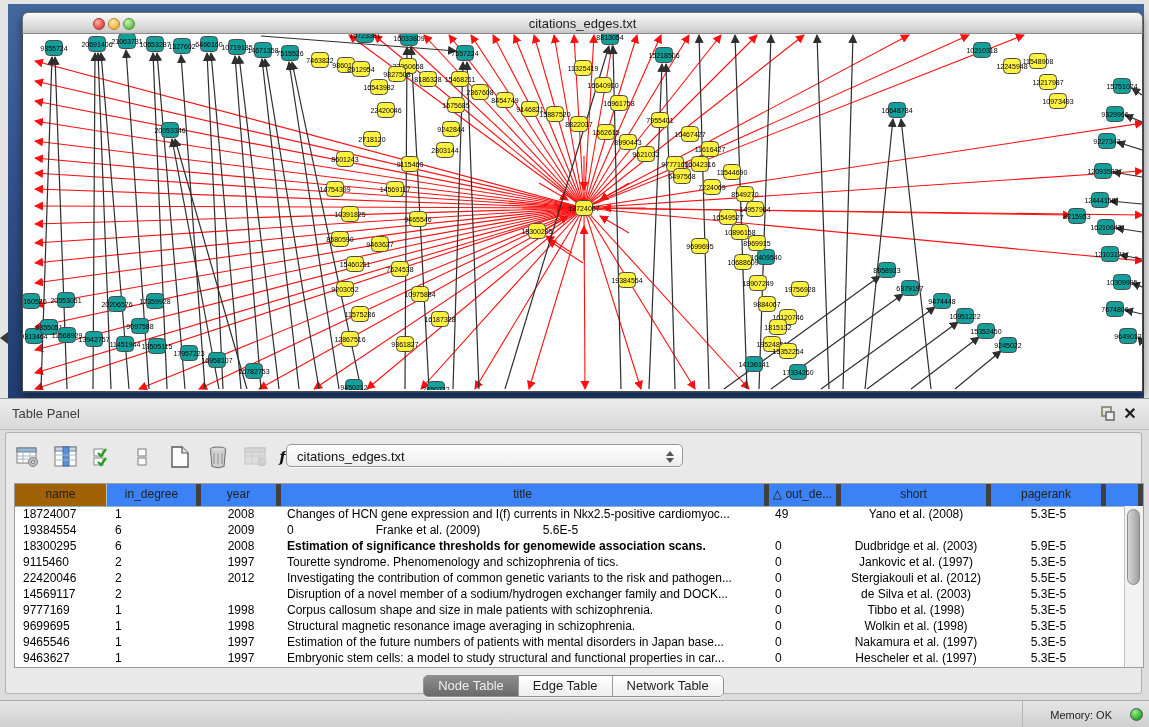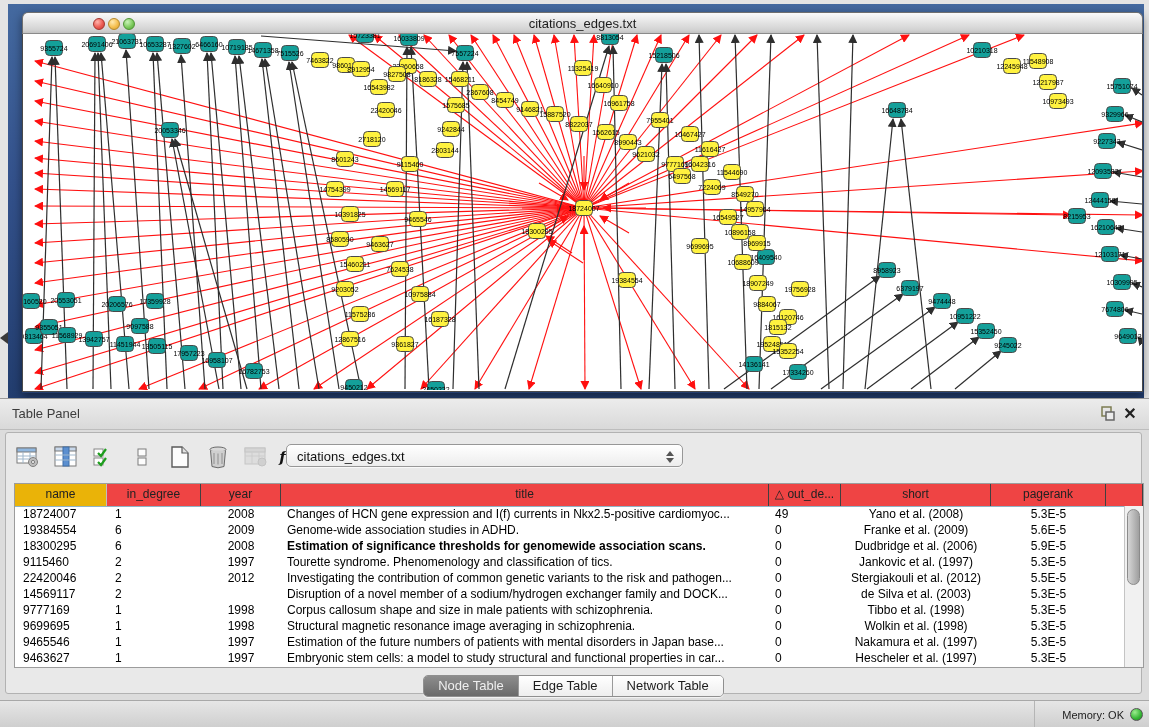--- a/index.html
+++ b/index.html
@@ -43,42 +43,42 @@
   .net-select .val{position:absolute;left:10px;top:4px;font-size:13px;color:#111;}
   .sel-arrows{position:absolute;right:7px;top:4px;width:9px;height:14px;}
   .sel-arrows div{width:0;height:0;border-left:4px solid transparent;border-right:4px solid transparent;margin:2px 0;}
   .arr-up{border-bottom:5px solid #555;}
   .arr-dn{border-top:5px solid #555;}
   
   .grid{position:absolute;left:8px;top:50px;width:1130px;height:185px;box-sizing:border-box;
         background:#ffffff;border:1px solid #9c9c9c;}
   .thead{display:flex;height:22px;background:#c9e5f4;border-bottom:1px solid #8fb4c6;}
   .th{box-sizing:border-box;height:22px;line-height:21px;text-align:center;font-size:12px;color:#222;
-      border-right:1px solid #404040;background:#ef4444;overflow:hidden;white-space:nowrap;}
-  .th.gray{background:#eab308;border-right:1px solid #bfbfbf;}
+      border-right:5px solid #404040;background:#3b82f6;overflow:hidden;white-space:nowrap;}
+  .th.gray{background:#a16207;border-right:1px solid #bfbfbf;}
   .rows{position:absolute;left:0;top:22px;right:18px;bottom:0;overflow:hidden;}
   .tr{display:flex;height:16px;}
   .td{box-sizing:border-box;font-size:12px;color:#000;line-height:16px;white-space:nowrap;overflow:hidden;padding-left:8px;}
   .td-year,.td-short,.td-pagerank{text-align:center;padding-left:0;}
   .td-title,.td-out_degree{padding-left:6px;}
   .vscroll{position:absolute;right:0;top:22px;width:18px;bottom:0;background:#f1f1f1;border-left:1px solid #c4c4c4;}
   .vthumb{position:absolute;left:2px;top:3px;width:13px;height:76px;border-radius:7px;
           background:linear-gradient(90deg,#d6d6d6,#9f9f9f);border:1px solid #8b8b8b;box-sizing:border-box;}
   
   .tabs{position:absolute;left:0;right:0;top:242px;height:22px;text-align:center;}
   .seg{display:inline-flex;border:1px solid #8f8f8f;border-radius:5px;overflow:hidden;
        box-shadow:0 1px 1px rgba(255,255,255,.7);}
   .seg span{display:block;padding:2px 14px 3px 14px;font-size:13px;background:linear-gradient(#ffffff,#eeeeee);
             color:#1c1c1c;border-right:1px solid #9a9a9a;}
   .seg span:last-child{border-right:none;}
   .seg span.active{background:linear-gradient(#8d8d8d,#6a6a6a);color:#efefef;}
   
   .statusbar{position:absolute;left:0;top:700px;width:1149px;height:27px;
              background:linear-gradient(#e6e6e6,#cecece);border-top:1px solid #a8a8a8;}
-  .mem-cell{position:absolute;right:6px;top:0;height:100%;display:flex;align-items:center;gap:6px;
+  .mem-cell{position:absolute;right:6px;top:0;height:100%;display:flex;align-items:center;gap:18px;
             padding-left:27px;border-left:1px solid #b5b5b5;}
   .mem-label{font-size:11px;color:#222;}
   .mem-dot{width:13px;height:13px;border-radius:50%;border:1px solid #555;box-sizing:border-box;
            background:radial-gradient(circle at 35% 30%,#9bec8e,#35b535 60%,#1f8a1f);}
   
   .icon-sq{stroke:#7c7c52;fill:none;stroke-width:1.5;}
 </style>
 </head>
 <body>
 
@@ -570,39 +570,38 @@
             <div class="td td-year" style="width: 80px;">2008</div>
             <div class="td td-title" style="width: 488px;">Changes of HCN gene expression and I(f) currents in Nkx2.5-positive cardiomyoc...</div>
             <div class="td td-out_degree" style="width: 72px;">49</div>
             <div class="td td-short" style="width: 150px;">Yano et al. (2008)</div>
             <div class="td td-pagerank" style="width: 115px;">5.3E-5</div>
           </div>
           <div class="tr">
             <div class="td td-name" style="width: 92px;">19384554</div>
             <div class="td td-in_degree" style="width: 94px;">6</div>
             <div class="td td-year" style="width: 80px;">2009</div>
-            <div class="td td-title" style="width: 488px;">Genome-wide association studies in ADHD.</div>
             <div class="td td-out_degree" style="width: 72px;">0</div>
             <div class="td td-short" style="width: 150px;">Franke et al. (2009)</div>
             <div class="td td-pagerank" style="width: 115px;">5.6E-5</div>
           </div>
           <div class="tr">
             <div class="td td-name" style="width: 92px;">18300295</div>
             <div class="td td-in_degree" style="width: 94px;">6</div>
             <div class="td td-year" style="width: 80px;">2008</div>
             <div class="td td-title" style="width: 488px; font-weight: bold;">Estimation of significance thresholds for genomewide association scans.</div>
             <div class="td td-out_degree" style="width: 72px;">0</div>
-            <div class="td td-short" style="width: 150px;">Dudbridge et al. (2006)</div>
+            <div class="td td-short" style="width: 150px;">Dudbridge et al. (2003)</div>
             <div class="td td-pagerank" style="width: 115px;">5.9E-5</div>
           </div>
           <div class="tr">
             <div class="td td-name" style="width: 92px;">9115460</div>
             <div class="td td-in_degree" style="width: 94px;">2</div>
             <div class="td td-year" style="width: 80px;">1997</div>
-            <div class="td td-title" style="width: 488px;">Tourette syndrome. Phenomenology and classification of tics.</div>
+            <div class="td td-title" style="width: 488px;">Tourette syndrome. Phenomenology and schizophrenia of tics.</div>
             <div class="td td-out_degree" style="width: 72px;">0</div>
             <div class="td td-short" style="width: 150px;">Jankovic et al. (1997)</div>
             <div class="td td-pagerank" style="width: 115px;">5.3E-5</div>
           </div>
           <div class="tr">
             <div class="td td-name" style="width: 92px;">22420046</div>
             <div class="td td-in_degree" style="width: 94px;">2</div>
             <div class="td td-year" style="width: 80px;">2012</div>
             <div class="td td-title" style="width: 488px;">Investigating the contribution of common genetic variants to the risk and pathogen...</div>
             <div class="td td-out_degree" style="width: 72px;">0</div>

